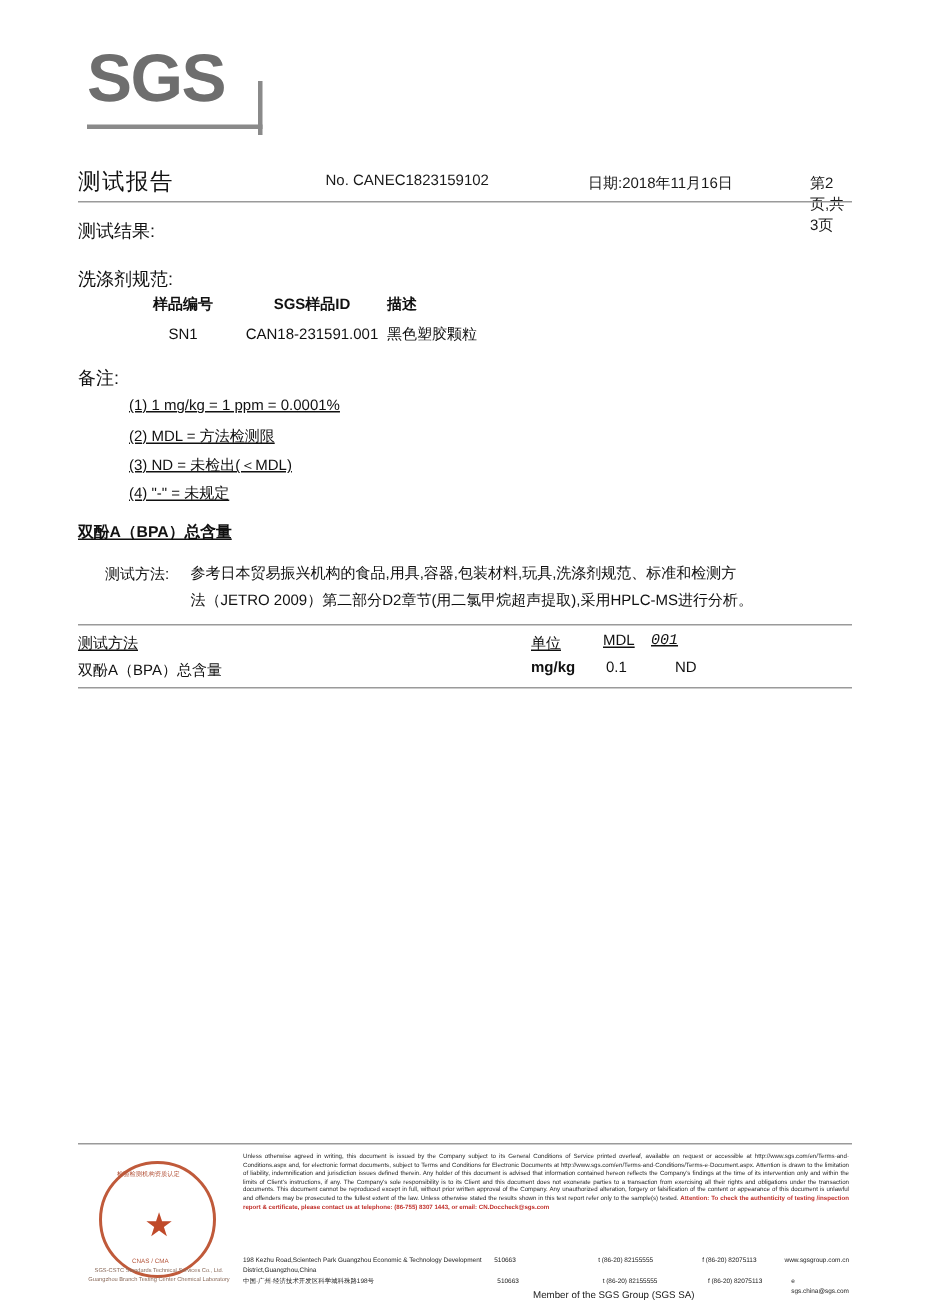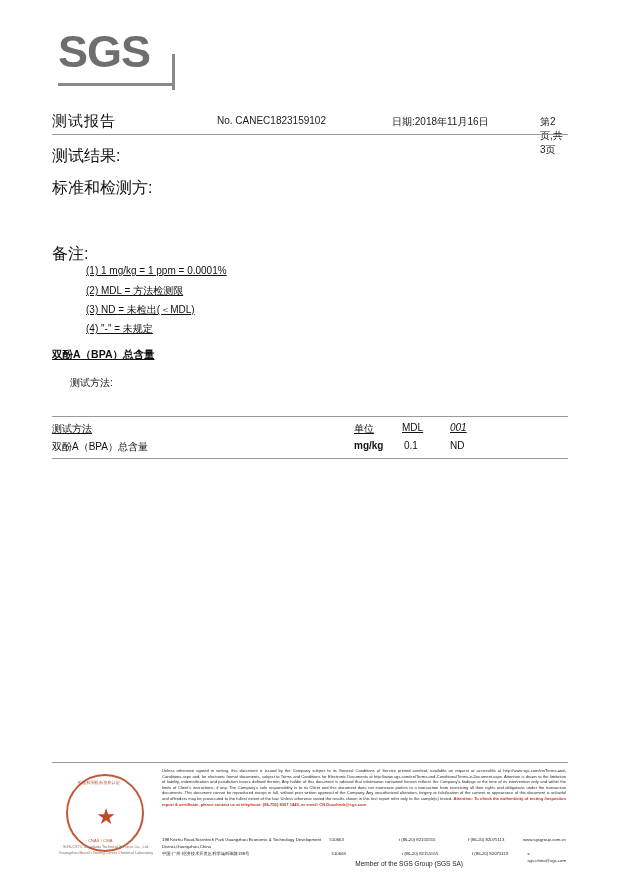--- a/index.html
+++ b/index.html
@@ -93,21 +93,21 @@
     position: absolute;
     left: 52px;
     width: 516px;
     height: 1px;
     background: #9a9a9a;
   }
 
   
   .lbl {
     position: absolute;
-    font-size: 16px;
+    font-size: 12px;
     color: #111;
     white-space: nowrap;
   }
   .sec-head {
     position: absolute;
     font-size: 10.5px;
     font-weight: bold;
     color: #111;
     text-decoration: underline;
     white-space: nowrap;
@@ -173,21 +173,21 @@
     position: absolute;
     left: 52px;
     top: 422px;
     width: 516px;
     font-size: 10px;
     color: #111;
   }
   .res-head .c1 { position: absolute; left: 0; text-decoration: underline; }
   .res-head .c2 { position: absolute; left: 302px; text-decoration: underline; }
   .res-head .c3 { position: absolute; left: 350px; text-decoration: underline; text-align: center; }
-  .res-head .c4 { position: absolute; left: 398px; text-decoration: underline; font-style: italic; }
+  .res-head .c4 { position: absolute; left: 382px; text-decoration: underline; font-style: italic; font-family: Liberation Mono, monospace; }
 
   .res-row {
     position: absolute;
     left: 52px;
     top: 440px;
     width: 516px;
     font-size: 10px;
     color: #111;
   }
   .res-row .c1 { position: absolute; left: 0; }
@@ -305,32 +305,54 @@
   <div class="title-row">
     <div class="doc-title">测试报告</div>
     <div class="meta-no">No. CANEC1823159102</div>
     <div class="meta-date">日期:2018年11月16日</div>
     <div class="meta-page">第2页,共3页</div>
   </div>
   <div class="hr-thin" style="top:134px;"></div>
 
   <div class="lbl" style="left:52px; top:146px;">测试结果:</div>
 
-  <div class="lbl" style="left:52px; top:178px;">标准和检测方:</div>
-
+  <div class="lbl" style="left:52px; top:178px;">洗涤剂规范:</div>
+
+  <div class="sample-table">
+    <table>
+      <thead>
+        <tr>
+          <th class="col-a cell-center">样品编号</th>
+          <th class="col-b cell-center">SGS样品ID</th>
+          <th class="col-c">描述</th>
+        </tr>
+      </thead>
+      <tbody>
+        <tr>
+          <td class="col-a cell-center">SN1</td>
+          <td class="col-b cell-center">CAN18-231591.001</td>
+          <td class="col-c">黑色塑胶颗粒</td>
+        </tr>
+      </tbody>
+    </table>
+  </div>
 
   <div class="lbl" style="left:52px; top:244px;">备注:</div>
   <div class="note-item" style="top:265px;">(1) 1 mg/kg = 1 ppm = 0.0001%</div>
   <div class="note-item" style="top:284px;">(2) MDL = 方法检测限</div>
   <div class="note-item" style="top:303px;">(3) ND = 未检出(＜MDL)</div>
   <div class="note-item" style="top:322px;">(4) "-" = 未规定</div>
 
   <div class="sec-head" style="left:52px; top:348px;">双酚A（BPA）总含量</div>
 
   <div class="method-label">测试方法:</div>
+  <div class="method-body">
+    <div>参考日本贸易振兴机构的食品,用具,容器,包装材料,玩具,洗涤剂规范、标准和检测方</div>
+    <div>法（JETRO 2009）第二部分D2章节(用二氯甲烷超声提取),采用HPLC-MS进行分析。</div>
+  </div>
 
   <div class="hr-thin" style="top:416px;"></div>
 
   <div class="res-head">
     <span class="c1">测试方法</span>
     <span class="c2">单位</span>
     <span class="c3">MDL</span>
     <span class="c4">001</span>
   </div>
 

